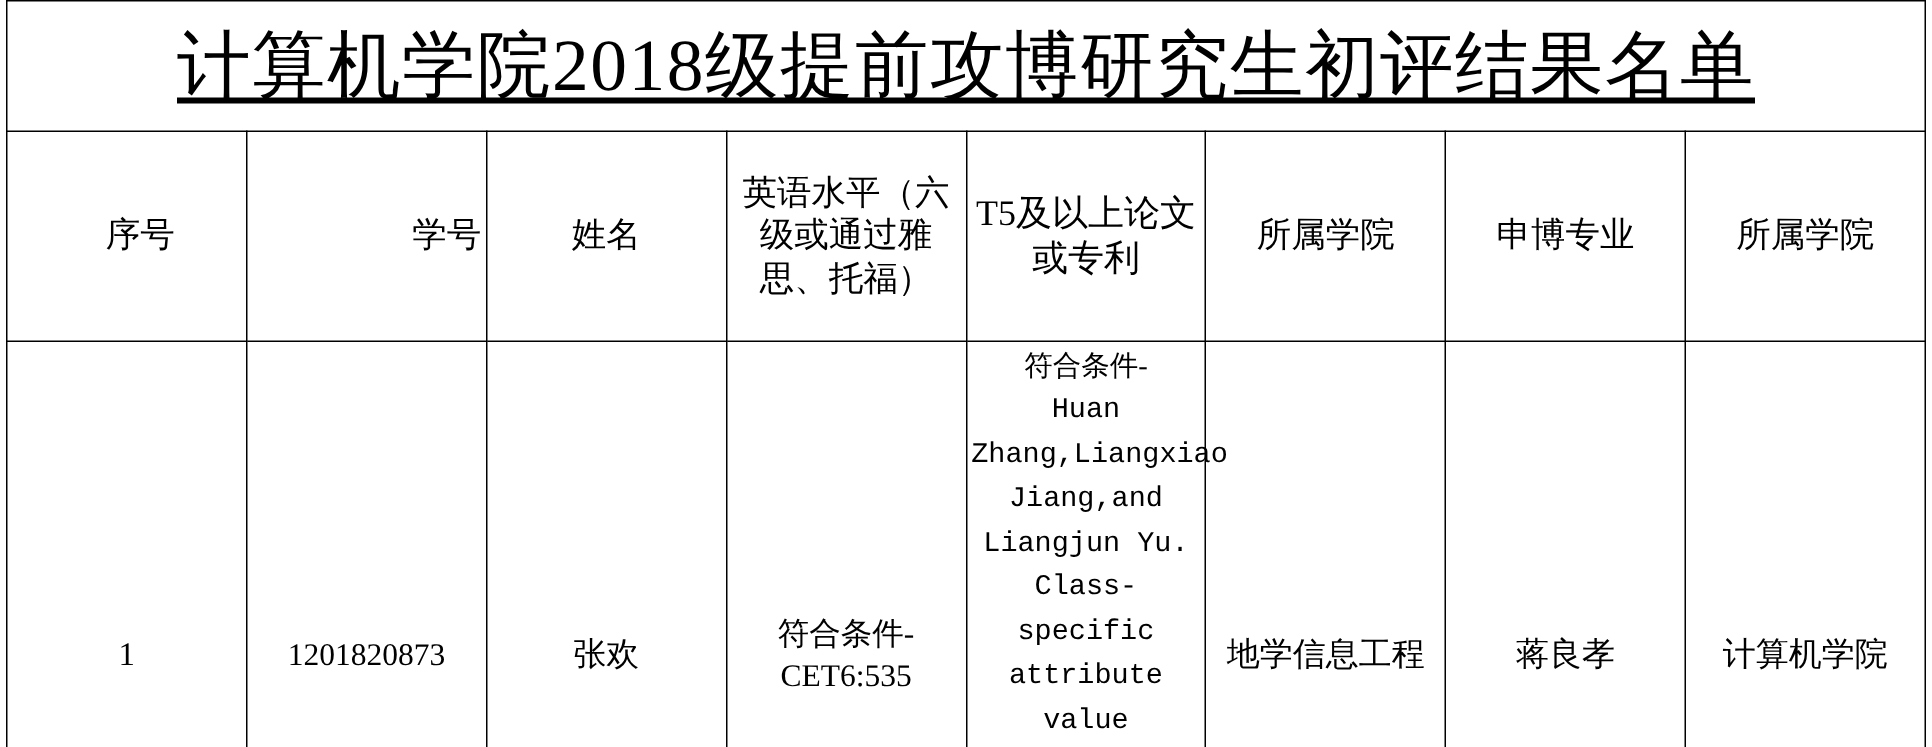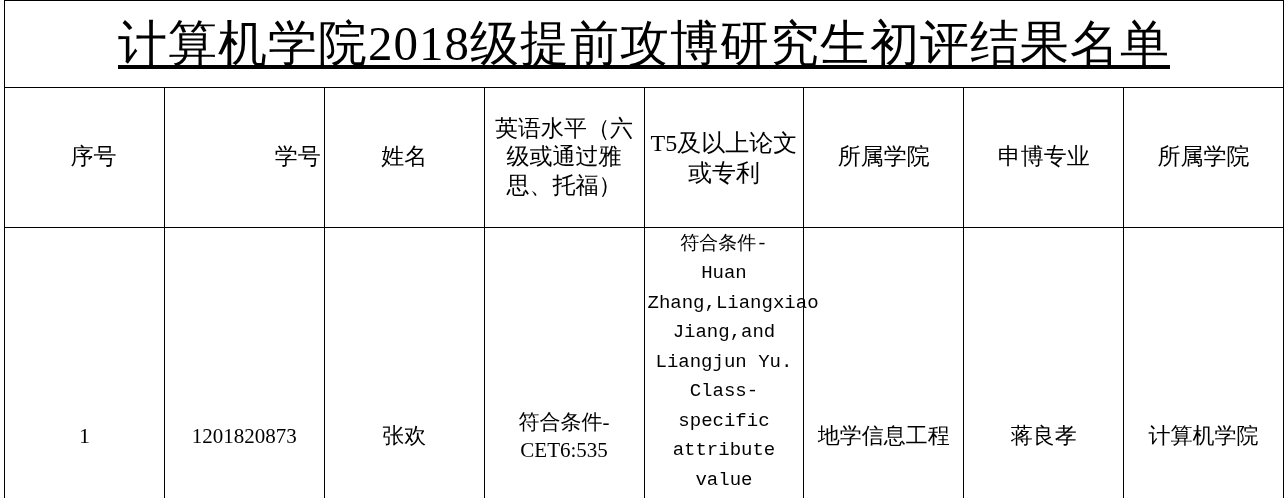--- a/index.html
+++ b/index.html
@@ -82,20 +82,21 @@
   }
   .cell-paper {
     font-family: "Liberation Mono", "DejaVu Sans Mono", monospace;
     font-size: 19px;
     line-height: 1.55;
     text-align: center;
     padding: 4px 6px;
   }
   .cell-paper .line-first {
     display: block;
+    font-family: Liberation Serif, serif;
   }
   .cell-major, .cell-advisor, .cell-college {
     font-size: 22px;
   }
 </style>
 </head>
 <body>
 
 <div class="page">
   <table class="doc-table">

